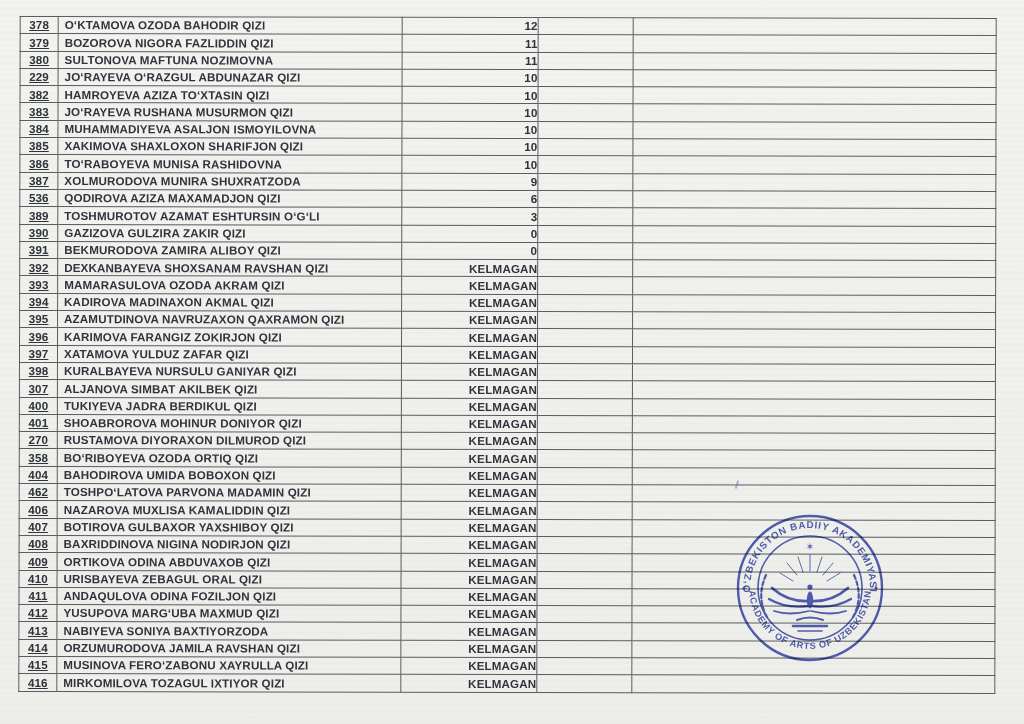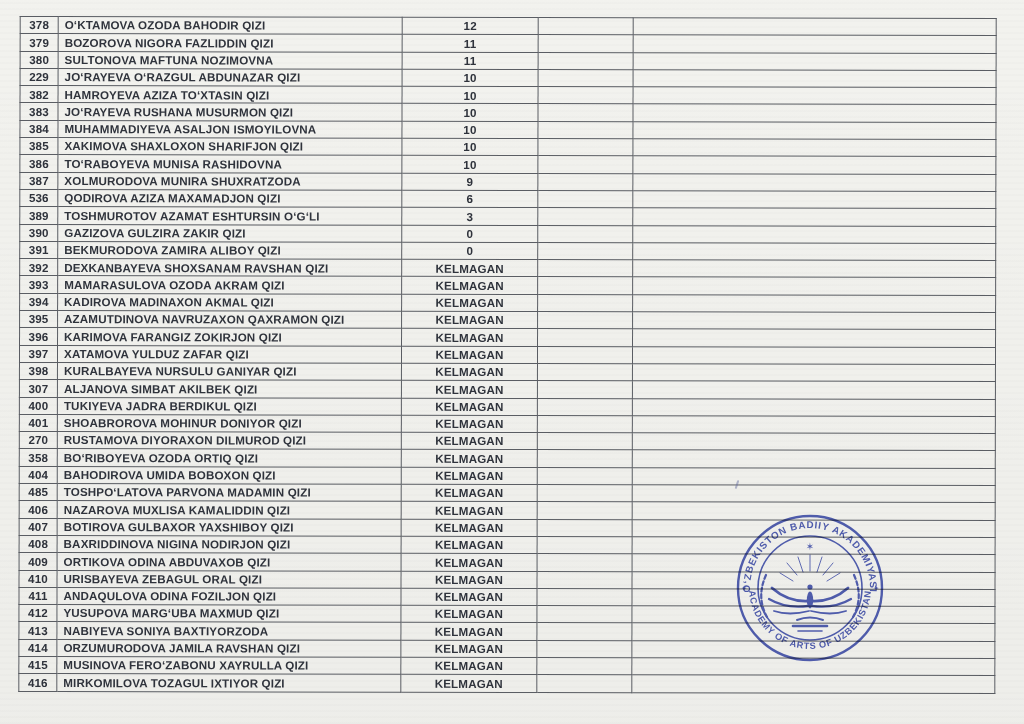--- a/index.html
+++ b/index.html
@@ -27,23 +27,23 @@
   }
   table.results td{
     border:1px solid var(--grid);
     font-size:11.6px;font-weight:700;
     color:var(--ink-text);
     line-height:1;vertical-align:middle;
     white-space:nowrap;overflow:hidden;
     letter-spacing:0.15px;
     height:16px;
   }
-  td.c-no{text-align:center;}
+  td.c-no{text-align:center;text-decoration:underline;}
   td.c-name{text-align:left;padding-left:6px;}
-  td.c-score{text-align:center;}
+  td.c-score{text-align:right;}
 
   svg.stamp{
     position:absolute;left:727px;top:505px;
     width:166px;height:166px;
     opacity:0.88;
     mix-blend-mode:multiply;
     filter:blur(0.3px);
   }
   svg.stamp text{font-family:"Liberation Sans", sans-serif;}
 
@@ -252,21 +252,21 @@
       <td></td>
     </tr>
         <tr>
       <td class="c-no">404</td>
       <td class="c-name">BAHODIROVA UMIDA BOBOXON QIZI</td>
       <td class="c-score">KELMAGAN</td>
       <td></td>
       <td></td>
     </tr>
         <tr>
-      <td class="c-no">485</td>
+      <td class="c-no">462</td>
       <td class="c-name">TOSHPO‘LATOVA PARVONA MADAMIN QIZI</td>
       <td class="c-score">KELMAGAN</td>
       <td></td>
       <td></td>
     </tr>
         <tr>
       <td class="c-no">406</td>
       <td class="c-name">NAZAROVA MUXLISA KAMALIDDIN QIZI</td>
       <td class="c-score">KELMAGAN</td>
       <td></td>

